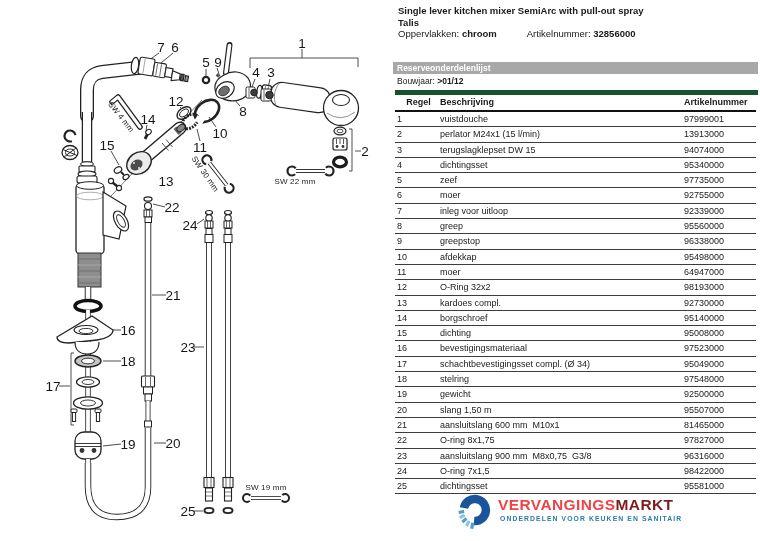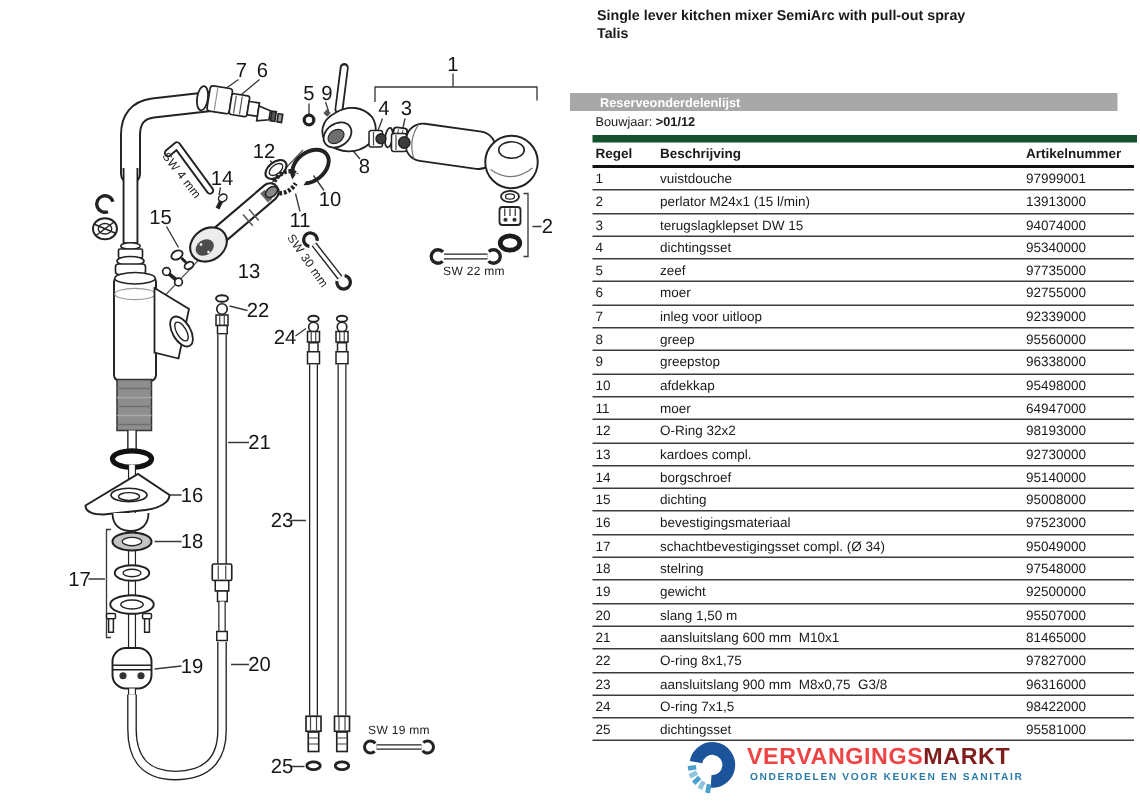--- a/index.html
+++ b/index.html
@@ -8,31 +8,31 @@
   
   .diagram{position:absolute;left:0;top:0;width:392px;height:541px;}
   .diagram svg{position:absolute;left:0;top:0;}
   .lbl{position:absolute;font-size:13.5px;color:#161616;white-space:nowrap;
        font-family:"Liberation Sans",sans-serif;}
   .lbl.sw{font-size:8px;letter-spacing:.2px;color:#222;}
   
   .titleblock{position:absolute;left:398px;top:5px;font-size:9.5px;line-height:11.5px;}
   .titleblock .b{font-weight:bold;}
   .titleblock .spacer{display:inline-block;width:30px;}
-  .sectionbar{position:absolute;left:380px;top:62px;width:365px;height:12px;
+  .sectionbar{position:absolute;left:393px;top:62px;width:365px;height:12px;
               background:#a8a8a8;color:#fff;font-weight:bold;font-size:8.5px;
-              line-height:12px;padding-left:20px;box-sizing:border-box;}
+              line-height:12px;padding-left:4px;box-sizing:border-box;}
   .bouwjaar{position:absolute;left:395px;top:76px;width:363px;font-size:8.5px;
             padding:0 0 4px 2px;border-bottom:5px solid #14532d;box-sizing:border-box;}
   .bouwjaar .b{font-weight:bold;}
   table.parts{position:absolute;left:395px;top:97px;width:361px;border-collapse:collapse;
               table-layout:fixed;font-size:9px;}
   table.parts col.c1{width:45px;} table.parts col.c2{width:244px;} table.parts col.c3{width:72px;}
   table.parts th{font-weight:bold;text-align:left;padding:0 0 3px 0;border-bottom:2px solid #111;}
-  table.parts th:first-child{padding-left:2px;}
+  table.parts th:first-child{padding-left:2px;text-align:center;}
   table.parts td{height:14.3px;line-height:14.3px;padding:0;border-bottom:1.2px solid #3c3c3c;
                  overflow:hidden;white-space:pre;}
   table.parts td:first-child{padding-left:2px;}
   
   .logo-icon{position:absolute;left:457px;top:487px;}
   .brand{position:absolute;left:498px;top:496px;font-size:15.5px;font-weight:bold;
          letter-spacing:.4px;white-space:nowrap;}
   .brand .main{color:#1b4f96;} .brand .accent{color:#3f97c8;}
   .tagline{position:absolute;left:500px;top:515px;font-size:6.8px;font-weight:bold;
            letter-spacing:1.1px;color:#2a7ca8;white-space:nowrap;}
@@ -277,28 +277,33 @@
         <span class="lbl" style="left: 128px; top: 361px; transform: translate(-50%, -50%);">18</span>
         <span class="lbl" style="left: 128px; top: 444px; transform: translate(-50%, -50%);">19</span>
         <span class="lbl" style="left: 173px; top: 443px; transform: translate(-50%, -50%);">20</span>
         <span class="lbl" style="left: 173px; top: 295px; transform: translate(-50%, -50%);">21</span>
         <span class="lbl" style="left: 172px; top: 207px; transform: translate(-50%, -50%);">22</span>
         <span class="lbl" style="left: 188px; top: 347px; transform: translate(-50%, -50%);">23</span>
         <span class="lbl" style="left: 190px; top: 225px; transform: translate(-50%, -50%);">24</span>
         <span class="lbl" style="left: 188px; top: 511px; transform: translate(-50%, -50%);">25</span>
         <span class="lbl sw" style="left: 121px; top: 117px; transform: translate(-50%, -50%) rotate(52deg);">SW 4 mm</span>
         <span class="lbl sw" style="left: 205px; top: 174px; transform: translate(-50%, -50%) rotate(55deg);">SW 30 mm</span>
-        <span class="lbl sw" style="left: 316px; top: 181px; transform: translate(-50%, -50%);">SW 22 mm</span>
+        <span class="lbl sw" style="left: 295px; top: 181px; transform: translate(-50%, -50%);">SW 22 mm</span>
         <span class="lbl sw" style="left: 266px; top: 487px; transform: translate(-50%, -50%);">SW 19 mm</span>
       </div>
   </div>
 
   <div class="titleblock">
     <div class="b">Single lever kitchen mixer SemiArc with pull-out spray</div>
     <div class="b">Talis</div>
+    <div>
+      <span>Oppervlakken:</span>
+      <span class="b">chroom</span><span class="spacer"></span><span>Artikelnummer:</span>
+      <span class="b">32856000</span>
+    </div>
   </div>
 
   <div class="sectionbar" style="background: rgb(168, 168, 168);">Reserveonderdelenlijst</div>
 
   <div class="bouwjaar">
     <span>Bouwjaar:</span>
     <span class="b">&gt;01/12</span>
   </div>
 
   <table class="parts">

